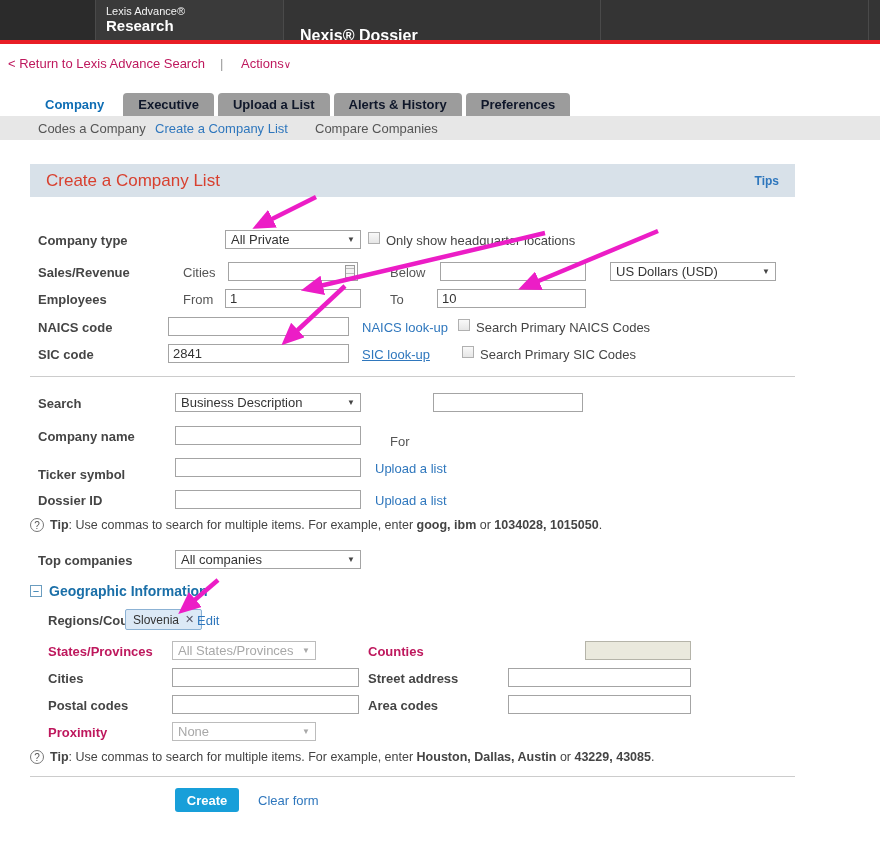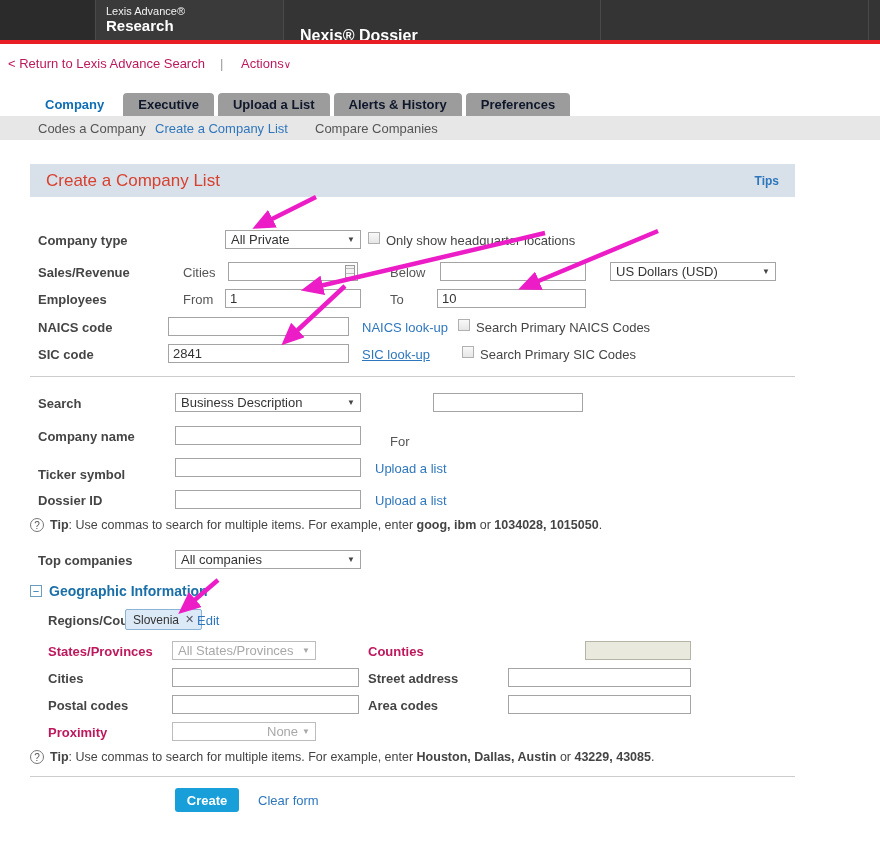--- a/index.html
+++ b/index.html
@@ -222,21 +222,21 @@
   <input class="inp" type="text" style="left: 172px; top: 668px; width: 187px;">
   <span class="lbl" style="left:368px;top:671px;">Street address</span>
   <input class="inp" type="text" style="left: 508px; top: 668px; width: 183px;">
 
   <span class="lbl" style="left:48px;top:698px;">Postal codes</span>
   <input class="inp" type="text" style="left: 172px; top: 695px; width: 187px;">
   <span class="lbl" style="left:368px;top:698px;">Area codes</span>
   <input class="inp" type="text" style="left: 508px; top: 695px; width: 183px;">
 
   <span class="lbl dis" style="left:48px;top:725px;">Proximity</span>
-  <div class="sel dis" style="left:172px;top:722px;width:144px;justify-content:flex-end;">
+  <div class="sel dis" style="left:172px;top:722px;width:144px;">
     <span>None</span>
     <span class="sel-arrow" style="color:#a8a8a8;">▼</span>
   </div>
 
   <div class="tip-row" style="top:750px;">
     <span class="qicon">?</span>
     <span><b>Tip</b><span>: Use commas to search for multiple items. For example, enter </span><b>Houston, Dallas, Austin</b><span> or </span><b>43229, 43085</b><span>.</span></span>
   </div>
 
   <div class="divider" style="top:776px;"></div>

